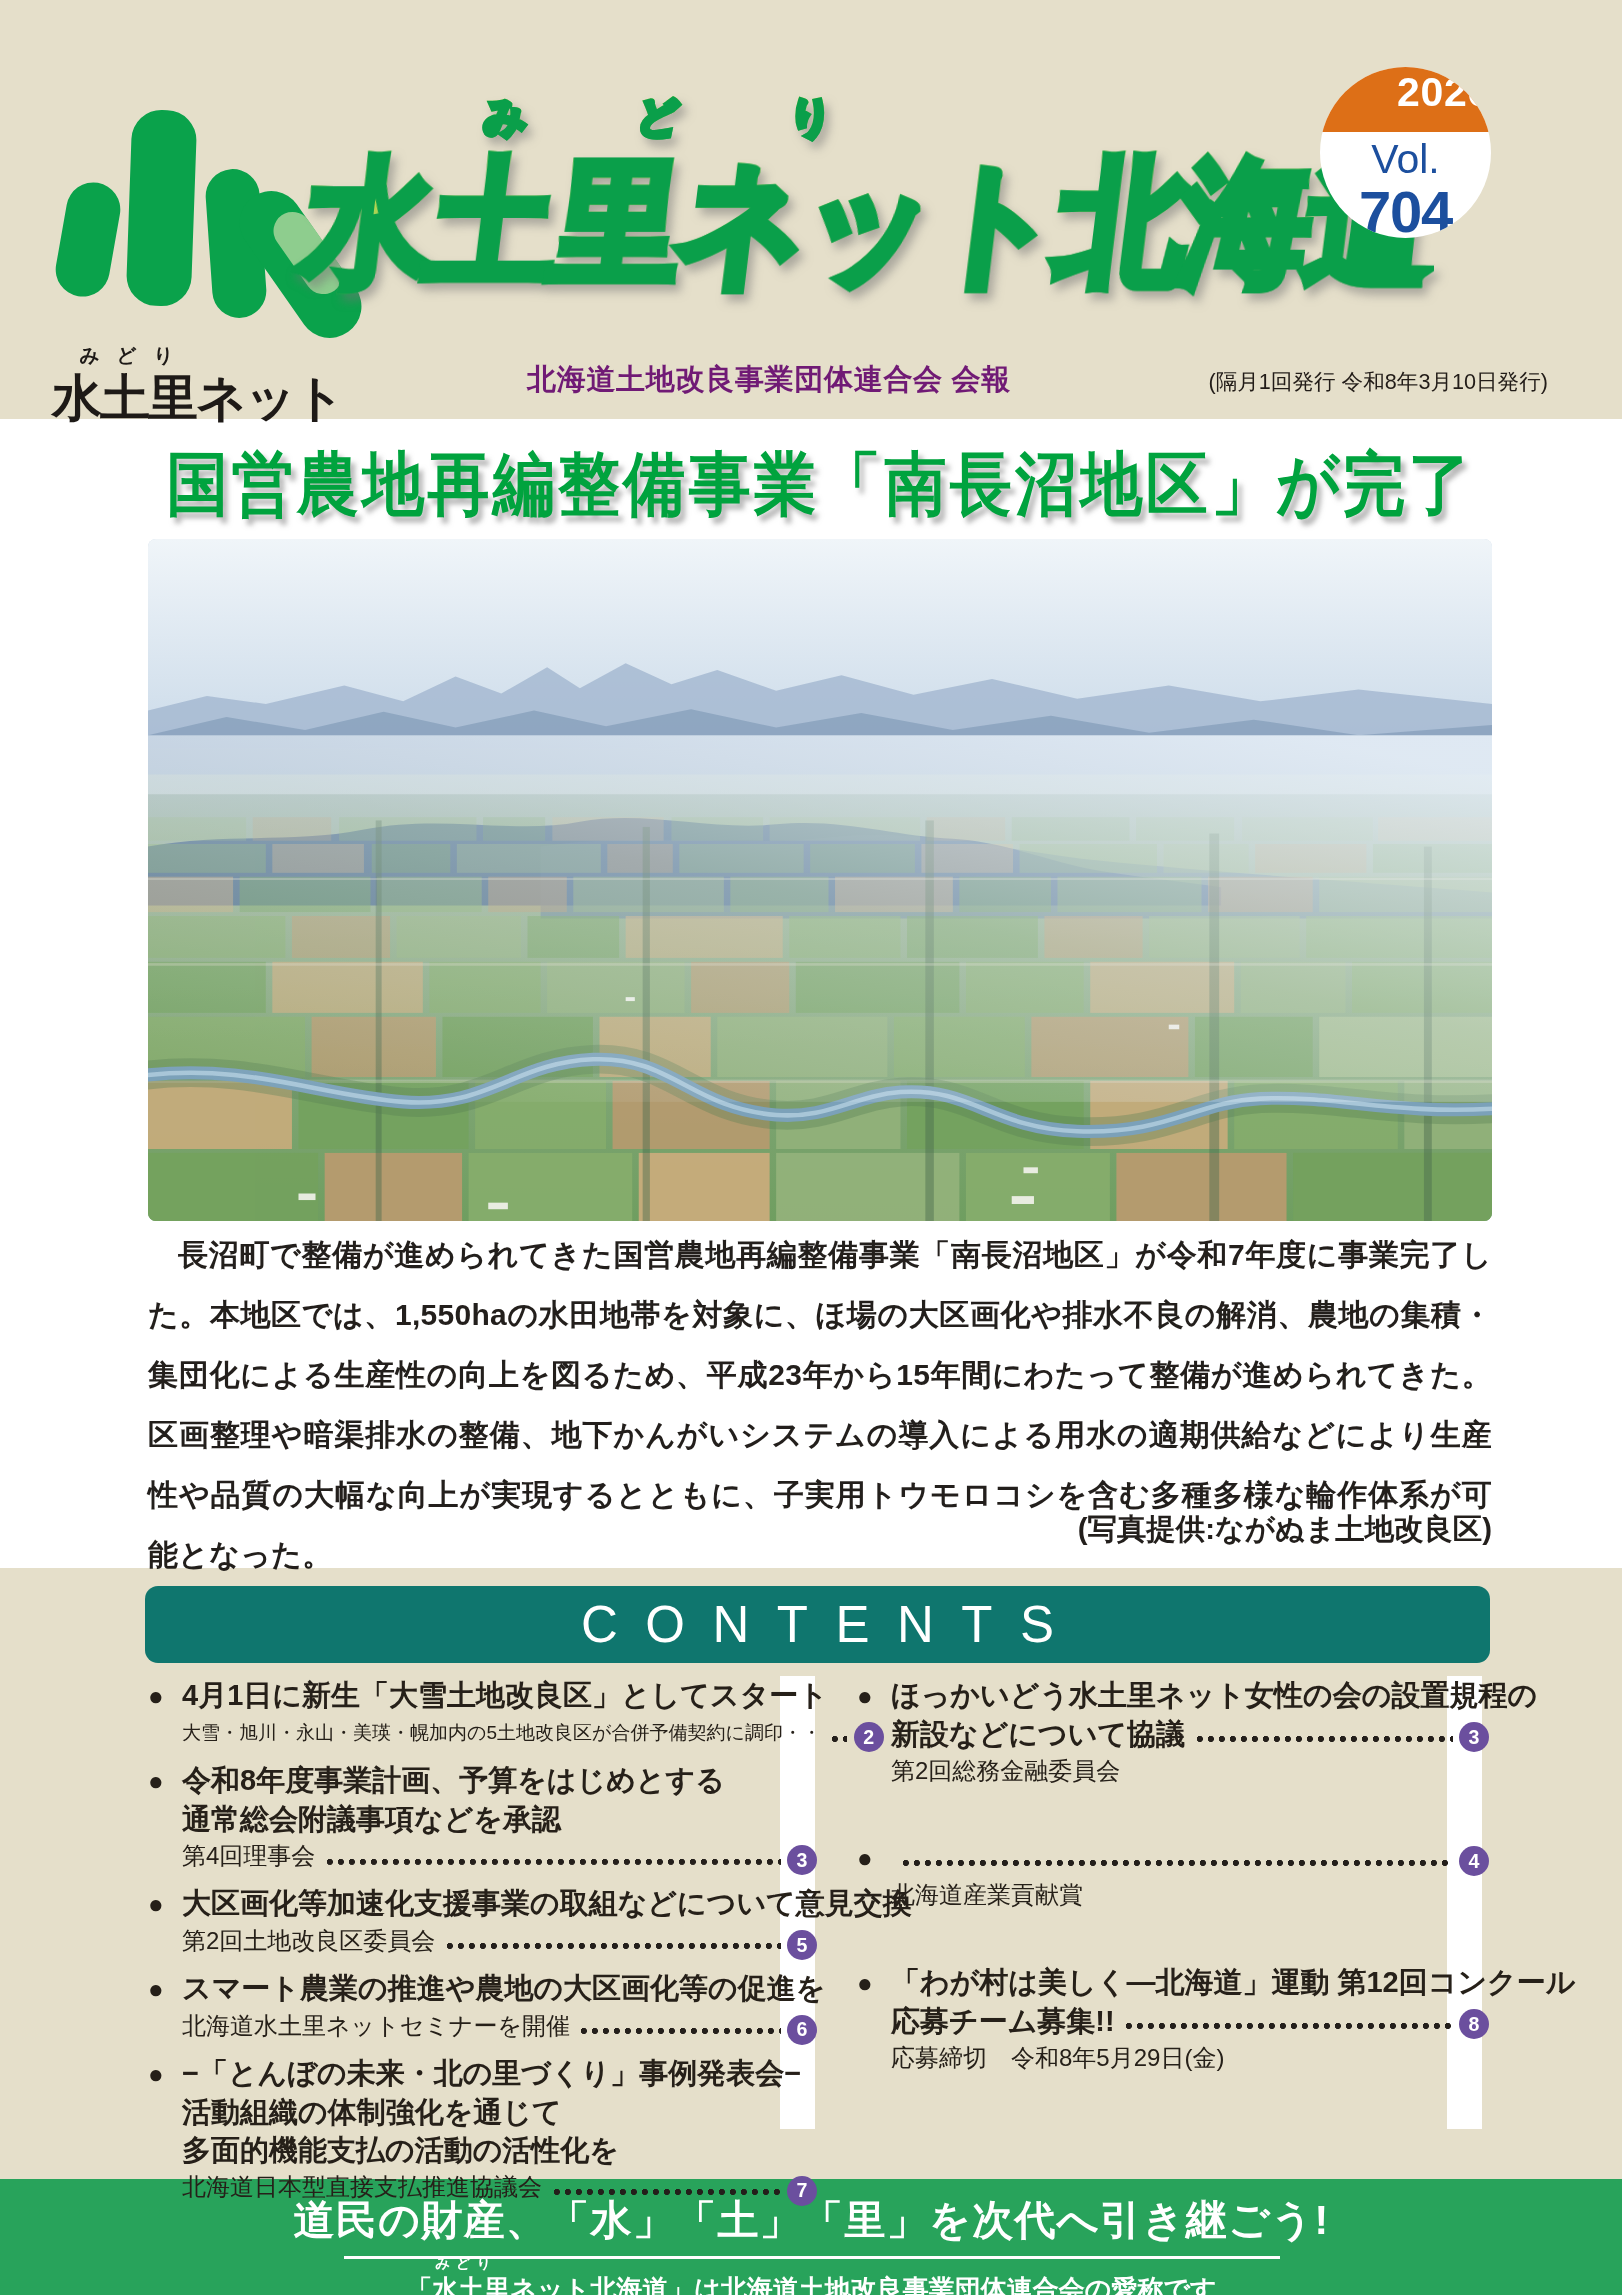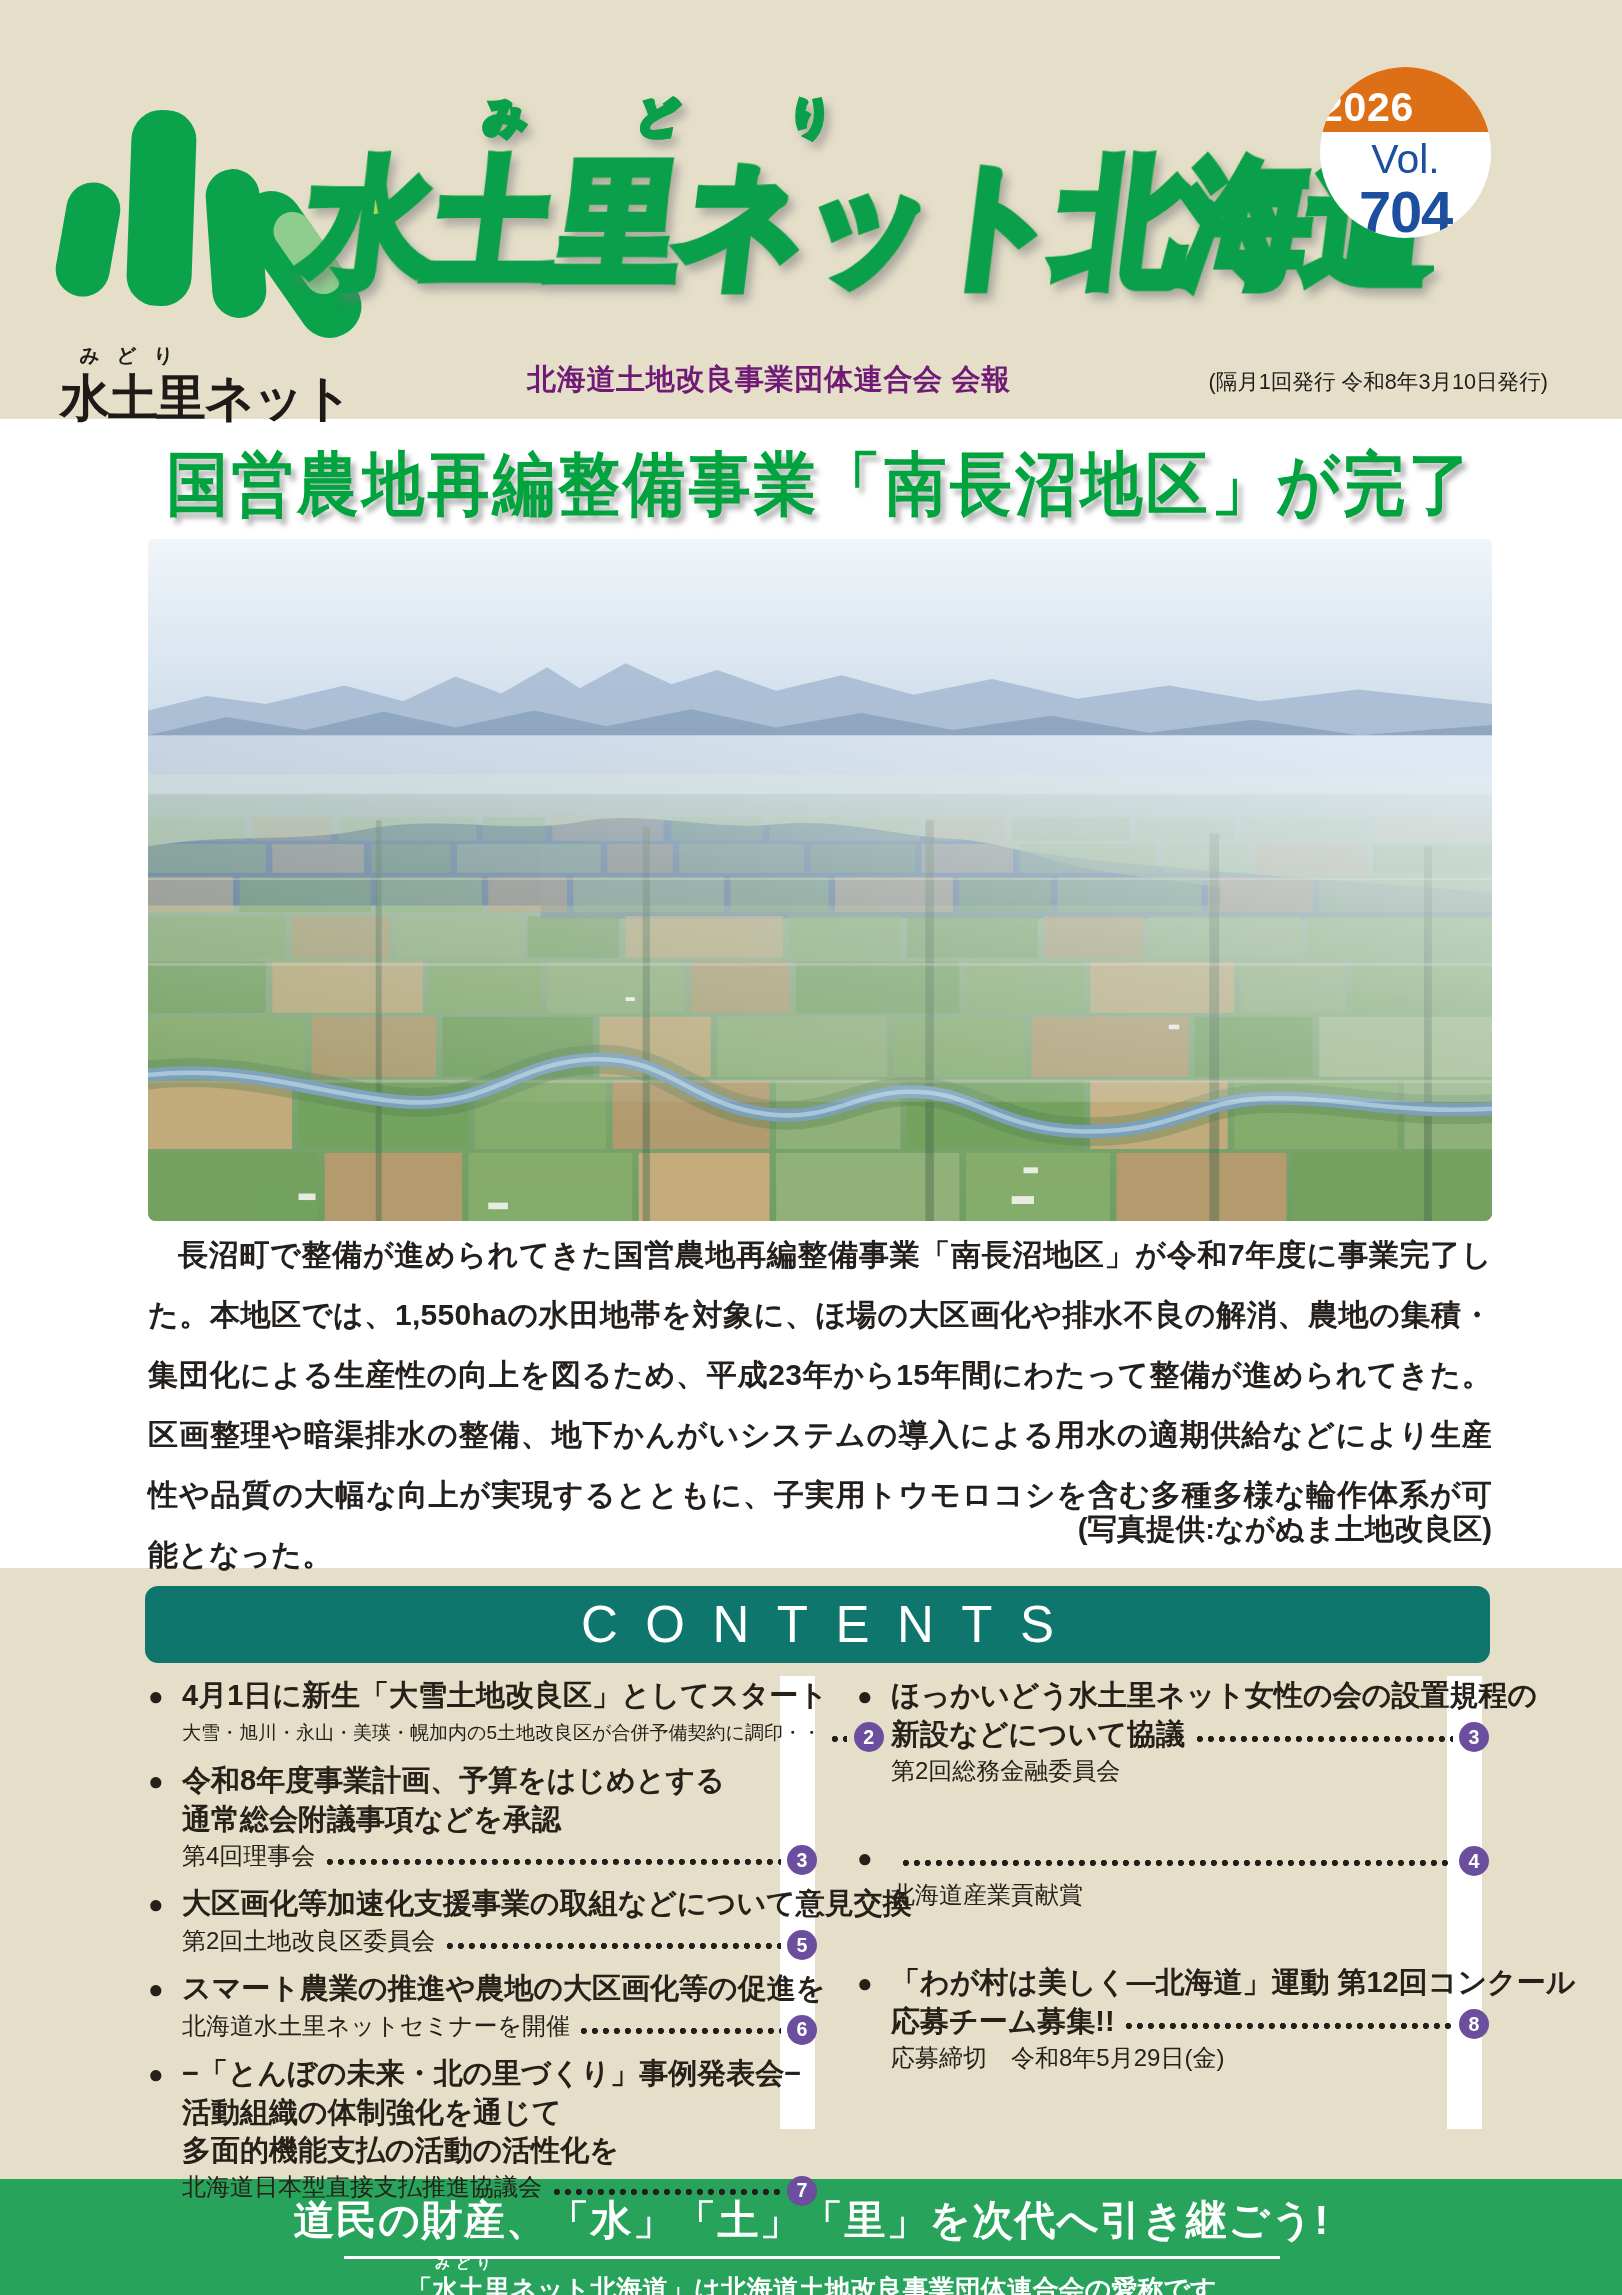--- a/index.html
+++ b/index.html
@@ -16,21 +16,21 @@
   .white-band { position:absolute; left:0; top:419px; width:1623px; height:1149px; background:#ffffff; }
 
   .logo { position:absolute; left:52px; top:72px; width:327px; height:308px; }
   .finger { position:absolute; background:#0aa24b; border-radius:30px; }
   .f1 { left:9.2px;  top:110px; width:54px;  height:115px; transform:rotate(10deg); }
   .f2 { left:77px; top:38px;  width:65px; height:196px; transform:rotate(2deg); }
   .f3 { left:157px; top:97px; width:54px;  height:149px; transform:rotate(-4deg); }
   .f4 { left:217px; top:110px; width:63px;  height:165px; transform:rotate(-35deg); border-radius:31px; }
   .f4in { left:237px; top:135px; width:38px; height:92px; background:#8ecd8e; transform:rotate(-35deg); border-radius:19.6px; position:absolute; }
   .logo-furi { position:absolute; left:27.5px; top:270px; font-size:19.6px; font-weight:bold; letter-spacing:17px; color:#1e1a17; }
-  .logo-text { position:absolute; left:8px; top:293px; font-size:50px; font-weight:bold; letter-spacing:-2px; color:#1e1a17; white-space:nowrap; }
+  .logo-text { position:absolute; left:0px; top:293px; font-size:50px; font-weight:bold; letter-spacing:-2px; color:#1e1a17; white-space:nowrap; }
 
   .title-wrap { position:absolute; left:294px; top:85px; width:1021px; filter:drop-shadow(5.9px 7.2px 4.6px rgba(115,115,115,.5)); }
   .grad-txt {
     background:linear-gradient(180deg,#eaf056 8%,#b8d853 38%,#55b355 78%,#3fa950 100%);
     -webkit-background-clip:text; background-clip:text;
     color:transparent;
   }
   .title-furi {
     position:absolute; left:190px; top:5.2px;
     font-size:41px; font-weight:bold; letter-spacing:111px; white-space:nowrap;
@@ -38,21 +38,21 @@
   }
   .title-main {
     position:absolute; left:0px; top:58px;
     font-size:128px; font-weight:bold; letter-spacing:-3.9px; white-space:nowrap;
     -webkit-text-stroke:8.5px #0a9f4a;
     transform:skewX(-7deg) scaleY(1.06); transform-origin:left bottom;
   }
 
   .badge { position:absolute; left:1320px; top:67px; width:171px; height:171px; border-radius:50%; background:#ffffff; overflow:hidden; }
   .badge .cap { position:absolute; top:0; left:0; right:0; height:65px; background:#dd6f17; }
-  .badge .year { position:absolute; top:17px; width:100%; text-align:left; font-size:41px; font-weight:bold; color:#fff; letter-spacing:0.7px; }
+  .badge .year { position:absolute; top:2px; width:100%; text-align:right; font-size:41px; font-weight:bold; color:#fff; letter-spacing:0.7px; }
   .badge .vol  { position:absolute; top:69px; width:100%; text-align:center; font-size:41px; color:#1c4f9e; }
   .badge .num  { position:absolute; top:111px; width:100%; text-align:center; font-size:58px; font-weight:bold; color:#1c4f9e; letter-spacing:-1.3px; }
 
   .subrow { position:absolute; left:527px; top:360px; width:1021px; display:flex; justify-content:space-between; align-items:baseline; }
   .subtitle { font-size:29px; font-weight:bold; color:#701a75; letter-spacing:0.7px; }
   .issue { font-size:21.6px; color:#221c18; }
 
   
   .headline {
     position:absolute; left:148px; top:437px; width:1344px; text-align:center;

